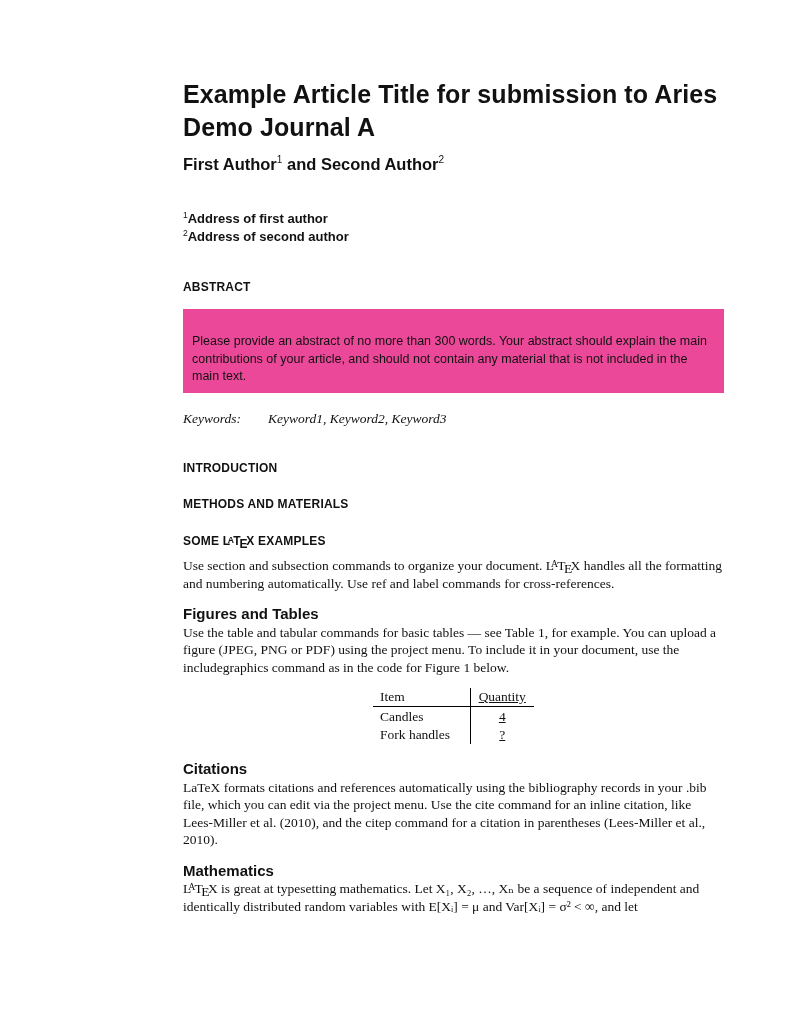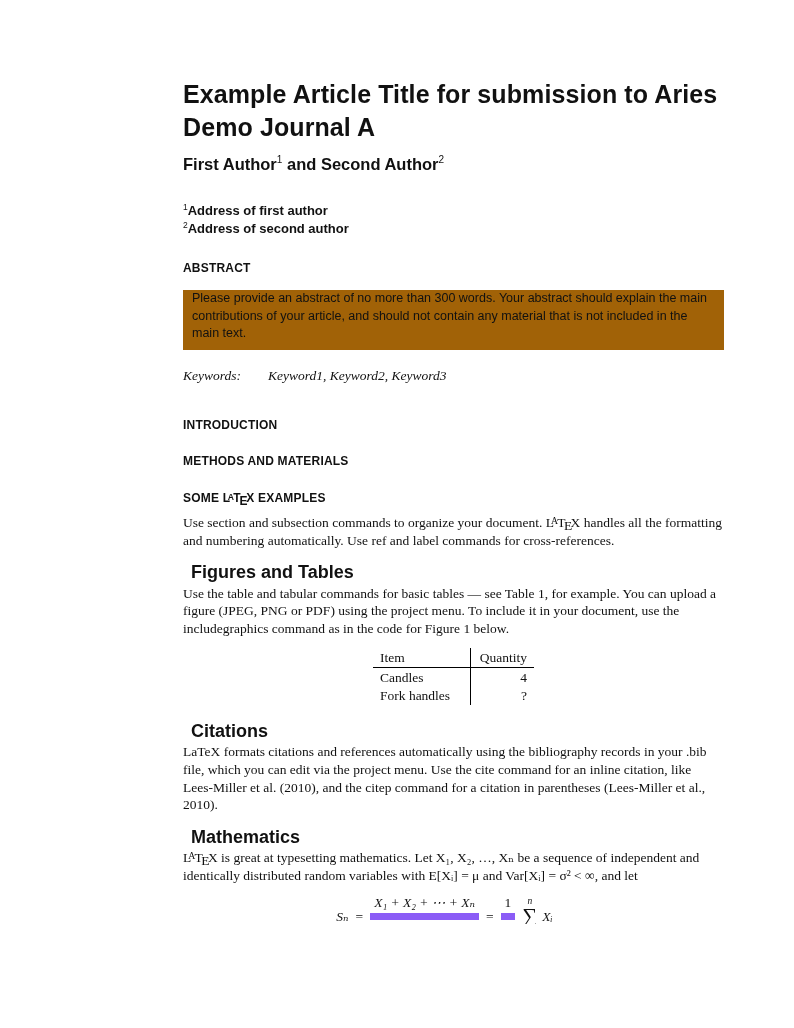--- a/index.html
+++ b/index.html
@@ -12,58 +12,58 @@
     font-size: 13.5px; line-height: 1.3;
     overflow: hidden;
   }
   h1 {
     font-family: "Liberation Sans", "DejaVu Sans", sans-serif;
     font-size: 25px; line-height: 1.32; font-weight: bold;
     margin: 0 0 9px 0; letter-spacing: 0.1px;
   }
   .authors {
     font-family: "Liberation Sans", "DejaVu Sans", sans-serif;
-    font-size: 16.5px; font-weight: bold; margin: 0 0 27px 0;
+    font-size: 16.5px; font-weight: bold; margin: 0 0 35px 0;
   }
   .authors sup { font-size: 10px; font-weight: normal; }
   .affils {
     font-family: "Liberation Sans", "DejaVu Sans", sans-serif;
-    font-size: 13px; font-weight: bold; line-height: 1.33; margin-bottom: 24px;
+    font-size: 13px; font-weight: bold; line-height: 1.33; margin-bottom: 35px;
   }
   .affils sup { font-size: 8.5px; font-weight: normal; }
   h2 {
     font-family: "Liberation Sans", "DejaVu Sans", sans-serif;
     font-size: 12px; font-weight: bold; letter-spacing: 0.2px;
     margin: 21px 0 8px 0;
   }
   h3 {
     font-family: "Liberation Sans", "DejaVu Sans", sans-serif;
-    font-size: 18px; font-weight: bold; margin: 12px 0 0 8px;
+    font-size: 15px; font-weight: bold; margin: 12px 0 0 0;
   }
   p { margin: 0 0 1px 0; }
   .abstract-box {
-    background: #a16207;
-    padding: 0 9px 7px 9px;
+    background: #ec4899;
+    padding: 24px 9px 7px 9px;
     margin: 13px 0 17px 0;
   }
   .abstract-box p {
     font-family: "Liberation Sans", "DejaVu Sans", sans-serif;
     font-size: 12.5px; line-height: 1.42; margin: 0;
   }
   .keywords { margin: 0 0 33px 0; font-style: italic; }
   .kw-label { margin-right: 27px; }
   
   .latex { white-space: nowrap; }
   .latex .lA { display: inline-block; font-size: 0.72em; transform: translateY(-0.28em); margin: 0 -0.09em 0 -0.3em; }
   .latex .lE { display: inline-block; transform: translateY(0.21em); margin: 0 -0.115em 0 -0.115em; }
   
   .demo-table { border-collapse: collapse; margin: 11px auto 15px auto; }
   .demo-table th, .demo-table td { font-weight: normal; padding: 0.5px 7px; font-size: 13.5px; }
   .demo-table .c1 { border-right: 1px solid #000; text-align: left; min-width: 97px; }
-  .demo-table .c2 { text-align: right; min-width: 64px; }
+  .demo-table .c2 { text-align: center; min-width: 64px; text-decoration: underline; }
   .demo-table thead th { border-bottom: 1px solid #000; }
   .caption { text-align: center; margin: 15px 0 25px 0; font-size: 13px; }
   .cap-label { font-family: "Liberation Sans", "DejaVu Sans", sans-serif; font-weight: bold; margin-right: 4px; }
   
   .equation {
     display: flex; justify-content: center; align-items: center;
     gap: 7px; margin: 11px 18px 13px 0; font-size: 13.5px;
   }
   .mi { font-style: italic; }
   .frac { display: inline-flex; flex-direction: column; align-items: center; line-height: 1.25; }

